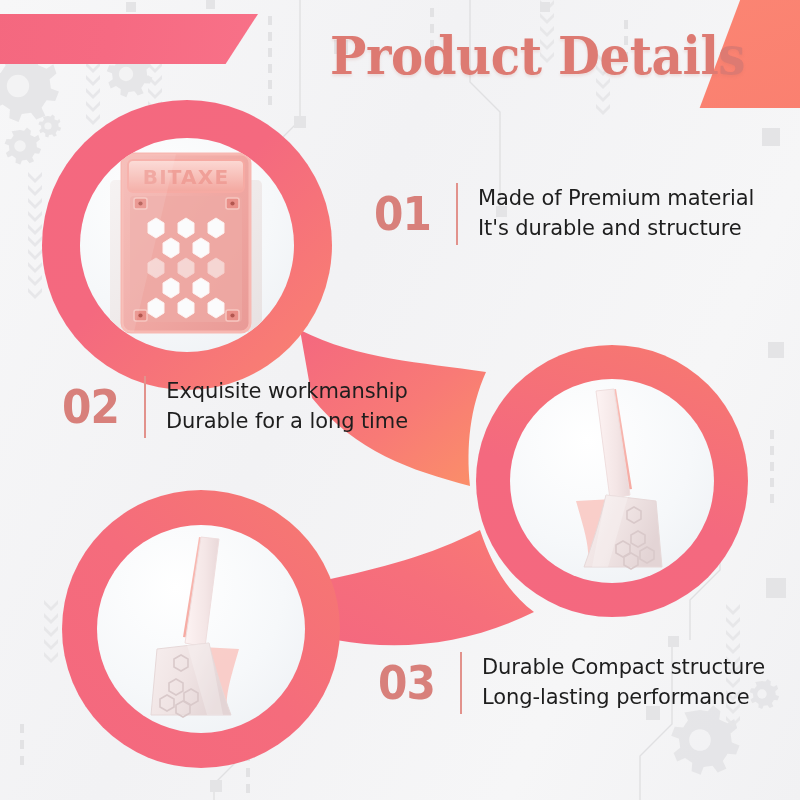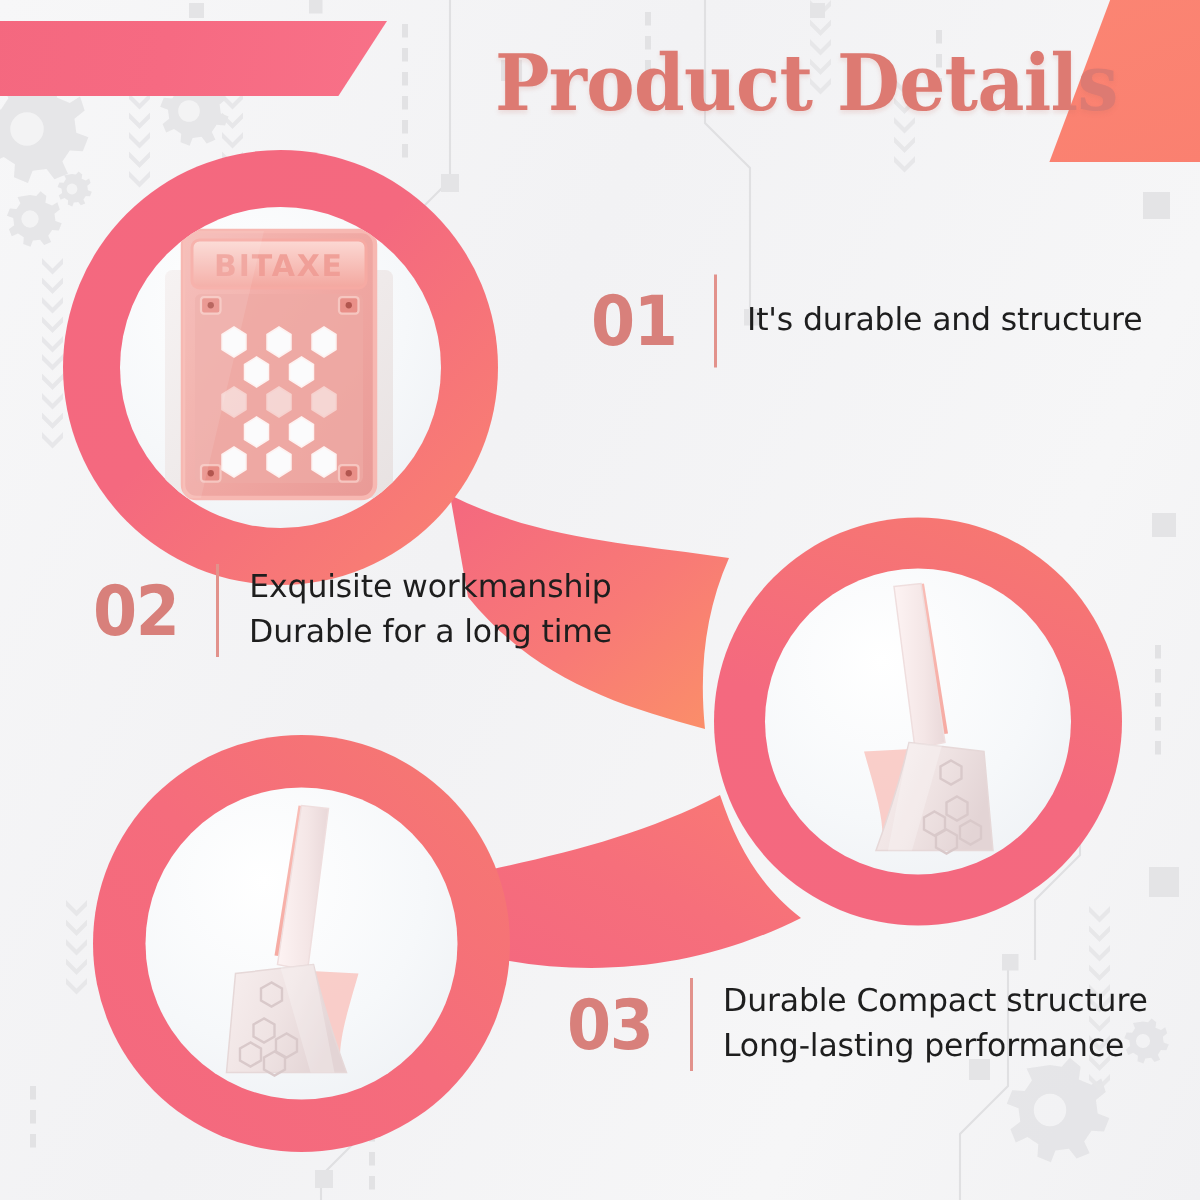--- a/index.html
+++ b/index.html
@@ -118,21 +118,21 @@
   
   .product-art { width: 100%; height: 100%; display: block; }
 
   
   .feature {
     position: absolute;
     display: flex;
     align-items: center;
     gap: 20px;
   }
-  .feat-1 { left: 394px; top: 183px; }
+  .feat-1 { left: 374px; top: 183px; }
   .feat-2 { left: 62px;  top: 376px; text-align: center; }
   .feat-3 { left: 378px; top: 652px; }
 
   .feat-num {
     font-family: "DejaVu Sans", sans-serif;
     font-weight: bold;
     font-size: 46px;
     color: #d8807b;
     letter-spacing: -1px;
     transform: scaleX(0.92);
@@ -436,20 +436,21 @@
           <path d="M96 118 L118 120 L98 190 L82 190 Z" fill="#ffffff" opacity="0.25"></path>
         </g>
       </svg>
     </div>
   </div>
 
   <div class="feature feat-1">
     <div class="feat-num">01</div>
     <div class="feat-divider"></div>
     <div class="feat-lines">
+      <div class="feat-line">Made of Premium material</div>
       <div class="feat-line">It's durable and structure</div>
     </div>
   </div>
 
   <div class="feature feat-2">
     <div class="feat-num">02</div>
     <div class="feat-divider"></div>
     <div class="feat-lines">
       <div class="feat-line">Exquisite workmanship</div>
       <div class="feat-line">Durable for a long time</div>

